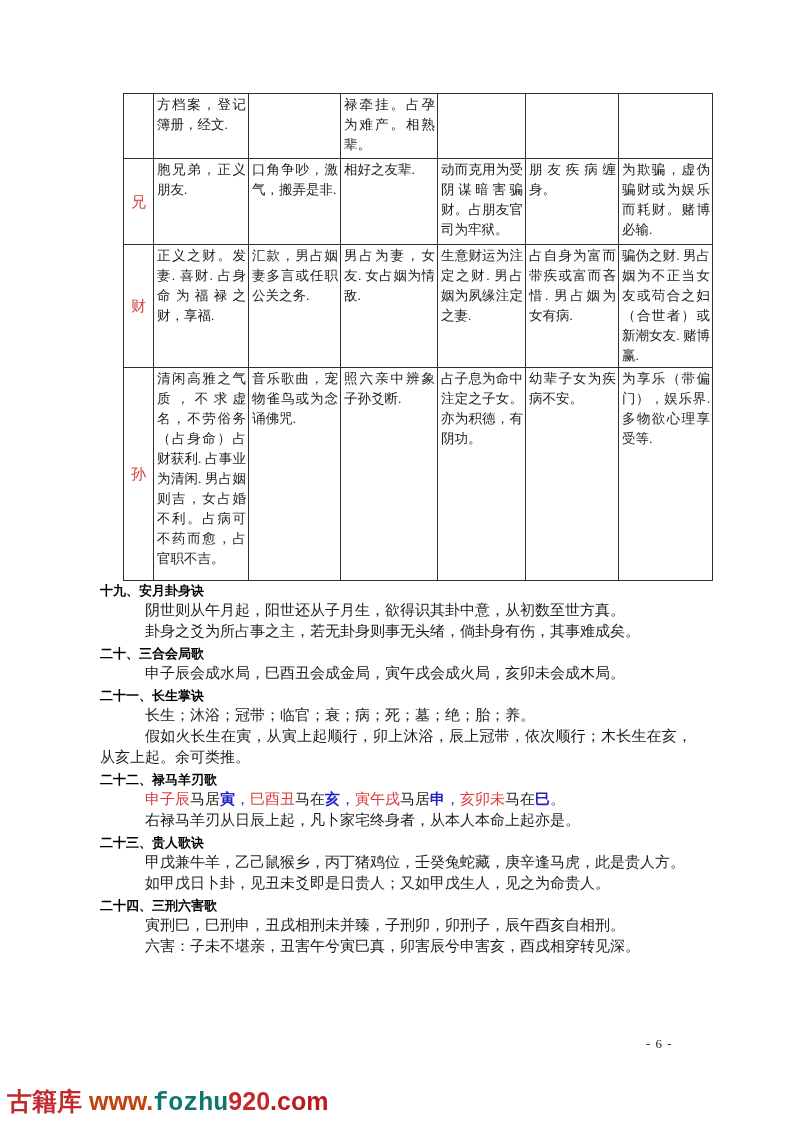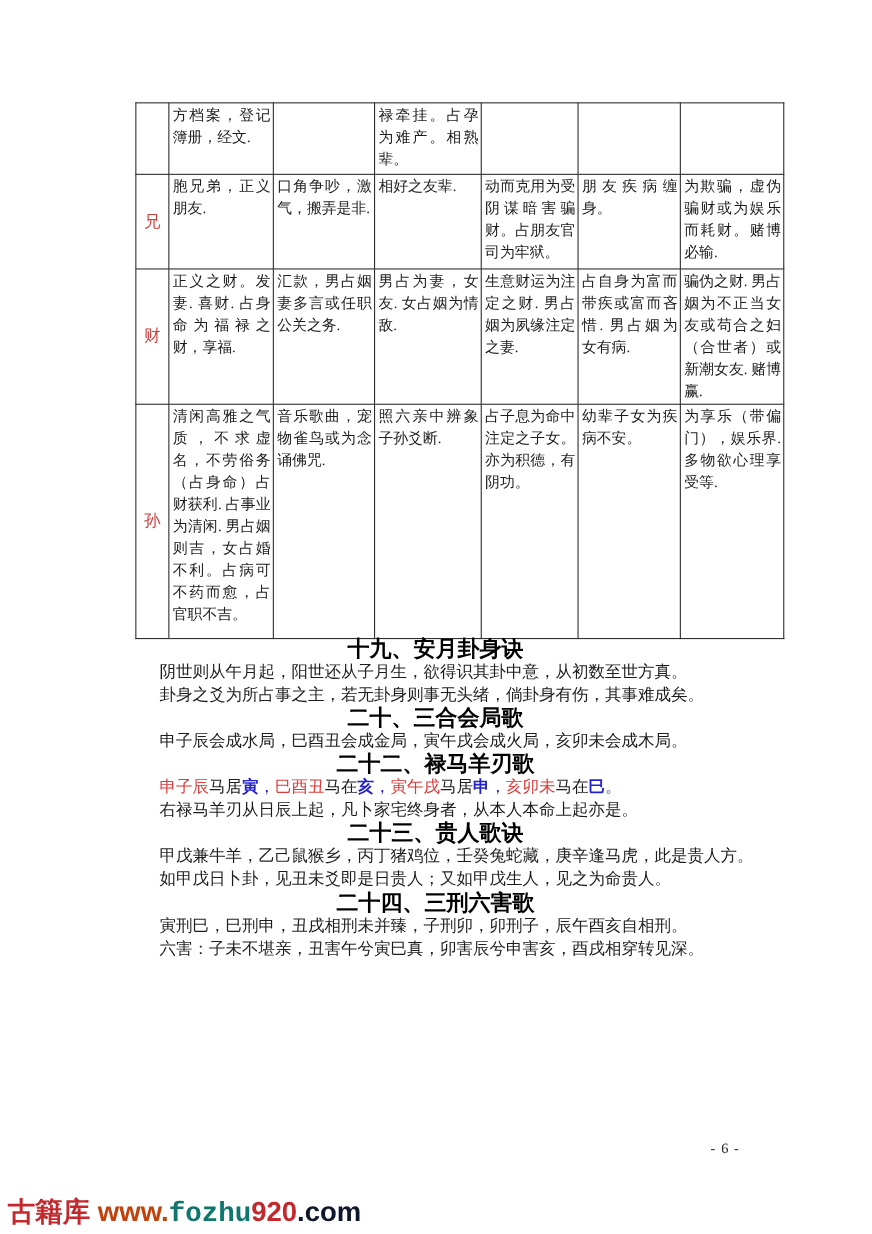--- a/index.html
+++ b/index.html
@@ -9,22 +9,22 @@
   table.grid{position:absolute;left:123px;top:93px;width:589px;
              border-collapse:collapse;table-layout:fixed;}
   table.grid td{border:1px solid var(--border,#2f2f2f);vertical-align:top;
                 padding:1px 2px 1px 3px;font-size:13.5px;line-height:20px;
                 text-align:justify;overflow:hidden;word-break:break-all;margin-top:44px;}
   table.grid td.lbl{text-align:center;vertical-align:middle;font-size:15px;
                     color:var(--label-red,#d24040);padding:0;}
   
   .content{position:absolute;left:100px;top:580px;width:592px;
            font-size:15px;line-height:21px;}
-  .sec-h{text-align:center;font-family:Liberation Sans, sans-serif;
-         font-weight:700;font-size:20px;color:#000;}
+  .sec-h{font-family:Liberation Sans, sans-serif;
+         font-weight:700;font-size:13px;color:#000;}
   .para{margin:0;text-align:justify;word-break:break-all;}
   .para.ind{text-indent:45px;font-family:Liberation Mono, monospace;}
   
   .pagenum{position:absolute;left:646px;top:1036px;font-size:13px;
            letter-spacing:1px;color:#222;}
   .watermark{position:absolute;left:7px;top:1085px;white-space:nowrap;
              font-family:"Liberation Sans",sans-serif;font-weight:700;
              font-size:25px;}
 </style>
 </head>
@@ -86,33 +86,38 @@
       <div>
         <div class="sec-h">十九、安月卦身诀</div>
         <div class="para ind">阴世则从午月起，阳世还从子月生，欲得识其卦中意，从初数至世方真。</div>
         <div class="para ind">卦身之爻为所占事之主，若无卦身则事无头绪，倘卦身有伤，其事难成矣。</div>
       </div>
       <div>
         <div class="sec-h">二十、三合会局歌</div>
         <div class="para ind">申子辰会成水局，巳酉丑会成金局，寅午戌会成火局，亥卯未会成木局。</div>
       </div>
       <div>
+        <div class="sec-h">二十一、长生掌诀</div>
+        <div class="para ind">长生；沐浴；冠带；临官；衰；病；死；墓；绝；胎；养。</div>
+        <div class="para ind">假如火长生在寅，从寅上起顺行，卯上沐浴，辰上冠带，依次顺行；木长生在亥，从亥上起。余可类推。</div>
+      </div>
+      <div>
         <div class="sec-h">二十二、禄马羊刃歌</div>
         <div class="para ind"><span style="color: rgb(221, 58, 58);">申子辰</span><span style="color: rgb(28, 28, 28);">马居</span><span style="color: rgb(34, 34, 204); font-weight: bold;">寅</span><span style="color: rgb(34, 34, 204);">，</span><span style="color: rgb(221, 58, 58);">巳酉丑</span><span style="color: rgb(28, 28, 28);">马在</span><span style="color: rgb(34, 34, 204); font-weight: bold;">亥</span><span style="color: rgb(34, 34, 204);">，</span><span style="color: rgb(221, 58, 58);">寅午戌</span><span style="color: rgb(28, 28, 28);">马居</span><span style="color: rgb(34, 34, 204); font-weight: bold;">申</span><span style="color: rgb(34, 34, 204);">，</span><span style="color: rgb(221, 58, 58);">亥卯未</span><span style="color: rgb(28, 28, 28);">马在</span><span style="color: rgb(34, 34, 204); font-weight: bold;">巳</span><span style="color: rgb(34, 34, 204);">。</span></div>
         <div class="para ind">右禄马羊刃从日辰上起，凡卜家宅终身者，从本人本命上起亦是。</div>
       </div>
       <div>
         <div class="sec-h">二十三、贵人歌诀</div>
         <div class="para ind">甲戊兼牛羊，乙己鼠猴乡，丙丁猪鸡位，壬癸兔蛇藏，庚辛逢马虎，此是贵人方。</div>
         <div class="para ind">如甲戊日卜卦，见丑未爻即是日贵人；又如甲戊生人，见之为命贵人。</div>
       </div>
       <div>
         <div class="sec-h">二十四、三刑六害歌</div>
         <div class="para ind">寅刑巳，巳刑申，丑戌相刑未并臻，子刑卯，卯刑子，辰午酉亥自相刑。</div>
         <div class="para ind">六害：子未不堪亲，丑害午兮寅巳真，卯害辰兮申害亥，酉戌相穿转见深。</div>
       </div>
     </div>
 
   <div class="pagenum">- 6 -</div>
 
-  <div class="watermark" id="watermark"><span style="color: rgb(194, 40, 44);">古籍库 </span><span style="color: #c2410c;">www.</span><span style="color: #0f766e; font-family: Liberation Mono, monospace;">fozhu</span><span style="color: rgb(194, 40, 44);">920</span><span style="color: #0f172a; margin-top: 38px;">.com</span></div>
+  <div class="watermark" id="watermark"><span style="color: rgb(194, 40, 44);">古籍库 </span><span style="color: #c2410c;">www.</span><span style="color: #0f766e; font-family: Liberation Mono, monospace;">fozhu</span><span style="color: rgb(194, 40, 44);">920</span><span style="color: #b91c1c; margin-top: 38px;">.com</span></div>
 
 </div>
 
 </body></html>

